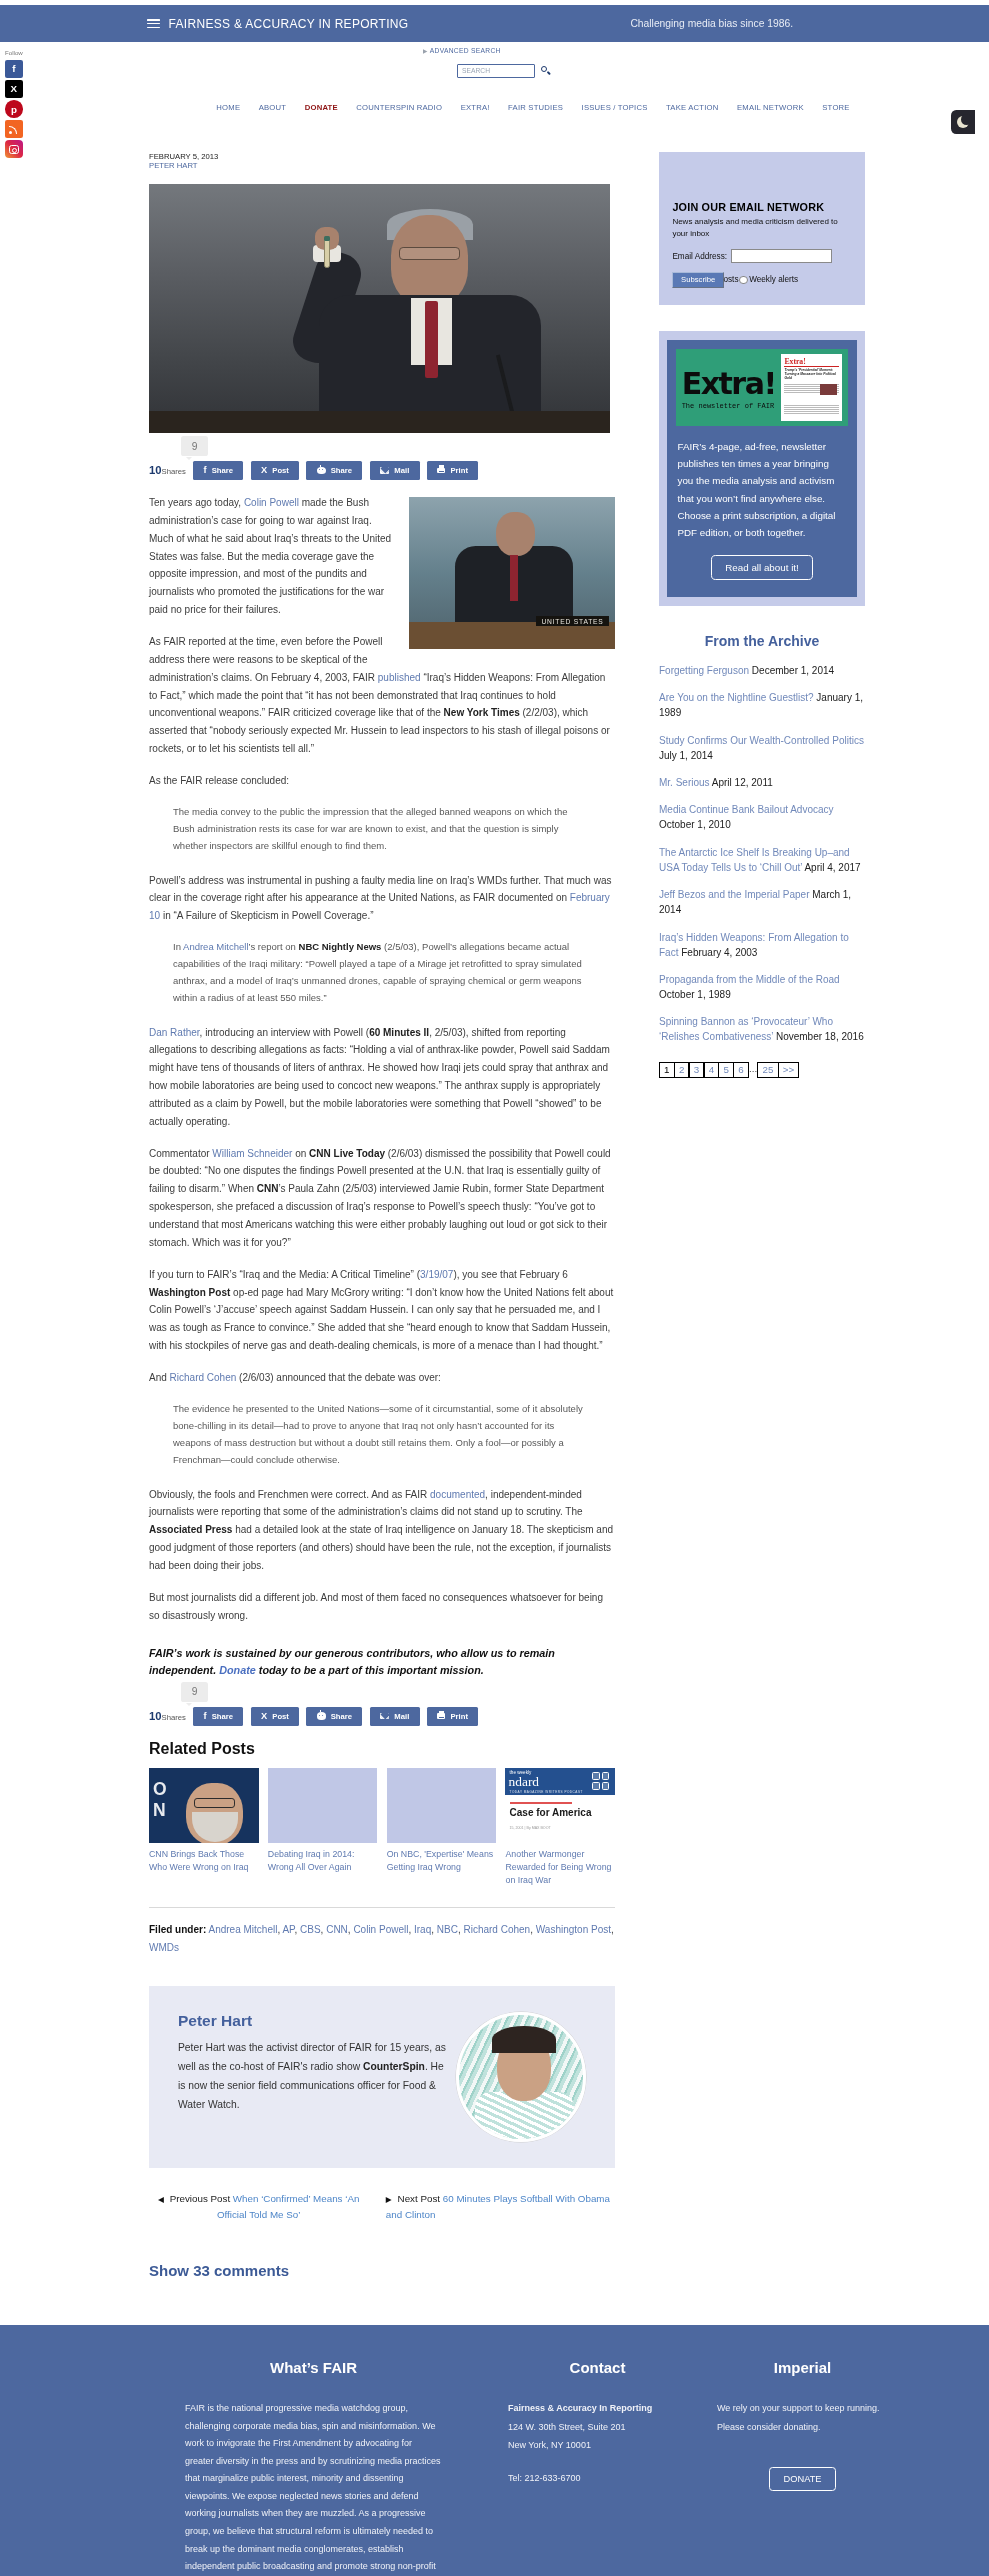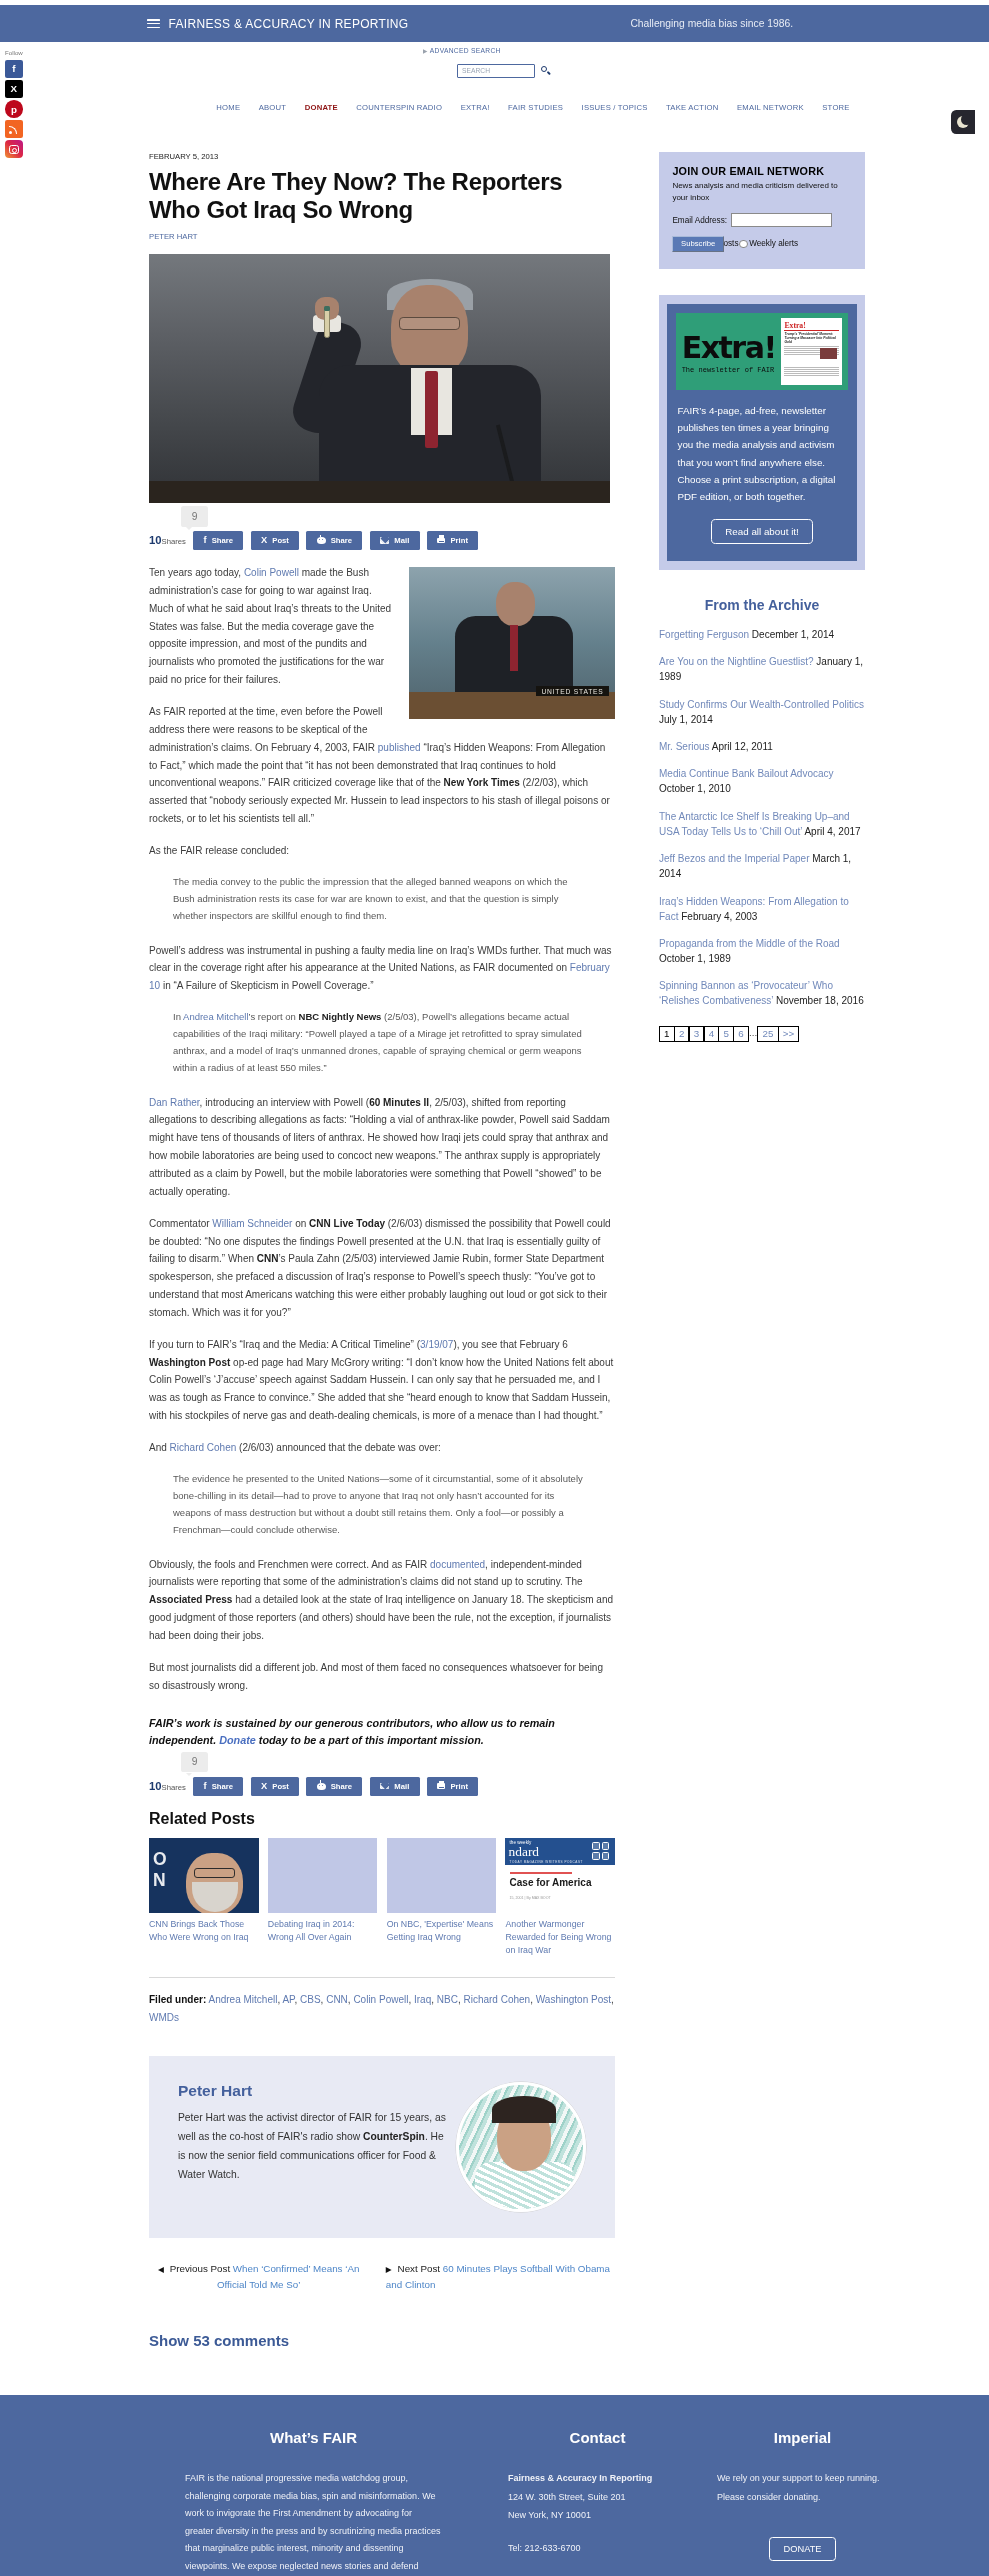--- a/index.html
+++ b/index.html
@@ -140,21 +140,21 @@
   .pn-prev { width: 222px; text-align: center; }
   .pn-next { width: 232px; text-align: left; }
   .pn-arrow { color: #111; font-size: 7.7px; margin-right: 3.1px; }
   .pn-label { color: #222; }
   .pn-title { color: #4e86c8; }
 
   .show-comments { font-size: 15px; font-weight: bold; color: #3c5a96; margin: 5.2px 0 46px; cursor: pointer; display: inline-block; }
 
   
   .sb-email { background: #c5cbe9; padding: 12.4px 13.4px 17.5px; }
-  .sb-email-title { font-size: 10.8px; font-weight: bold; color: #000; letter-spacing: 0.2px; }
+  .sb-email-title { font-size: 10.8px; font-weight: bold; color: #000; letter-spacing: 0.2px; margin-top: 36px; }
   .sb-email-desc { font-size: 8px; color: #111; line-height: 1.45; margin: 3.1px 0 10.3px; }
   .sb-email-row { font-size: 8.2px; color: #111; display: flex; align-items: center; }
   .sb-email-input { width: 101px; height: 14px; border: 0.5px solid #8a8a8a; background: #fff; margin-left: 4.1px; padding: 0 3.1px; font-family: "Liberation Sans", sans-serif; }
   .sb-sub-row { margin-top: 8.2px; display: flex; align-items: center; font-size: 8.2px; color: #111; }
   .btn-subscribe { background: #5a79b5; border: 1px outset #a9bad9; color: #fff; font-size: 7.7px; padding: 2.6px 7.7px; cursor: pointer; font-family: "Liberation Sans", sans-serif; }
   .sub-frag { margin-left: -0.5px; }
   .radio-dot { width: 8.2px; height: 8.2px; border-radius: 50%; background: #fff; border: 0.5px solid #888; margin: 0 1.5px 0 1px; display: inline-block; cursor: pointer; }
 
   .sb-extra { background: #c5cbe9; padding: 8.2px; margin-top: 26px; }
   .extra-inner { background: #4d689f; padding: 9.3px 9.3px 17.5px; }
@@ -244,21 +244,20 @@
 </nav>
 
 <div class="dark-toggle">
     <i></i>
     <b></b>
   </div>
 
 <div class="page">
   <div class="article">
     <div class="a-date">FEBRUARY 5, 2013</div>
-    <h1 class="a-title">Where Are They Now? The Reporters Who Got Iraq So Wrong</h1>
     <a class="a-author">PETER HART</a>
 
     <div class="hero">
       <div class="h-hair"></div>
         <div class="h-head"></div>
         <div class="h-glass"></div>
       <div class="h-arm"></div>
         <div class="h-cuff"></div>
         <div class="h-hand"></div>
       <div class="h-vial"></div>
@@ -408,21 +407,21 @@
         <span class="pn-label">Previous Post</span>
         <a class="pn-title">When ‘Confirmed’ Means ‘An Official Told Me So’</a>
       </div>
       <div class="pn-next">
         <span class="pn-arrow">▶</span>
         <span class="pn-label">Next Post</span>
         <a class="pn-title">60 Minutes Plays Softball With Obama and Clinton</a>
       </div>
     </div>
 
-    <span class="show-comments">Show 53 comments</span>
+    <span class="show-comments">Show 33 comments</span>
   </div>
 
   <div class="sidebar">
     <div class="sb-email">
       <div class="sb-email-title">JOIN OUR EMAIL NETWORK</div>
       <div class="sb-email-desc">News analysis and media criticism delivered to your inbox</div>
       <div class="sb-email-row">
         <span>Email Address:</span>
         <input class="sb-email-input" style="">
       </div>

